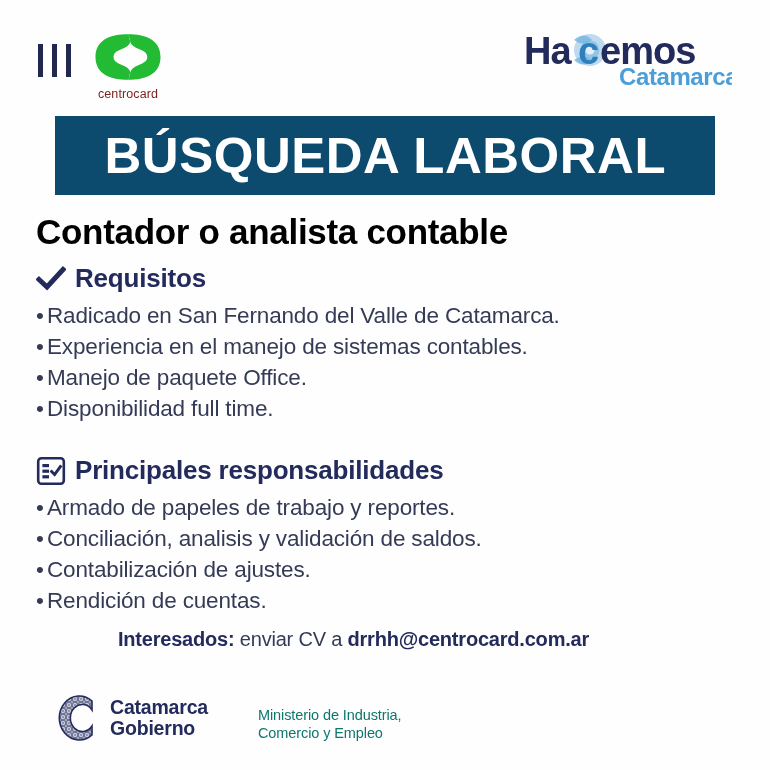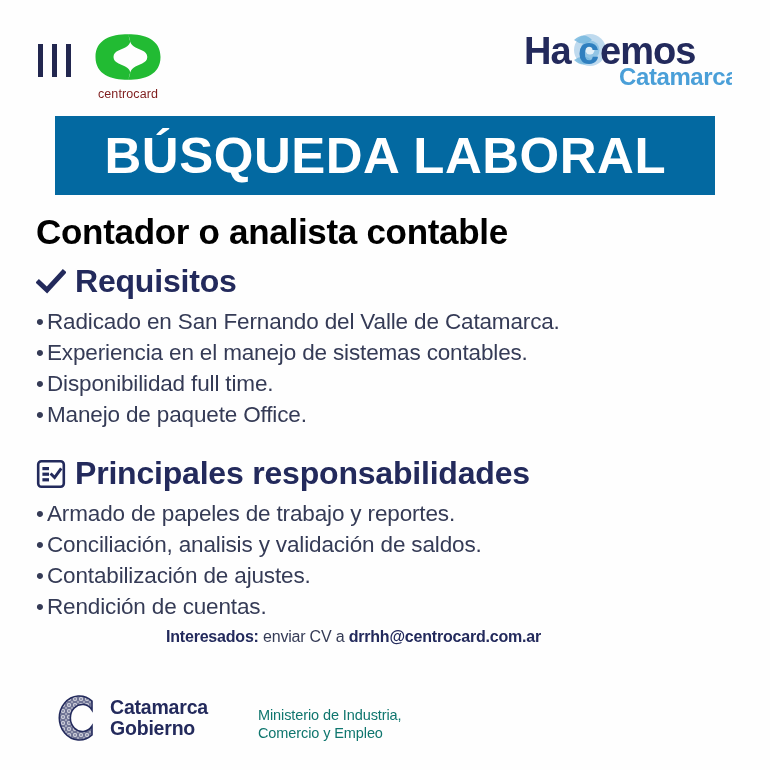--- a/index.html
+++ b/index.html
@@ -66,21 +66,21 @@
     height: 62px;
   }
 
   
   .banner {
     position: absolute;
     left: 55px;
     top: 116px;
     width: 660px;
     height: 79px;
-    background: #0369a1;
+    background: #0c4a6e;
     display: flex;
     align-items: center;
     justify-content: center;
   }
   .banner-text {
     color: #ffffff;
     font-family: "Liberation Sans Narrow", "Liberation Sans", sans-serif;
     font-weight: bold;
     font-size: 50px;
     letter-spacing: .5px;
@@ -119,21 +119,21 @@
   .sec-head .icon {
     flex: 0 0 auto;
     width: 30px;
     height: 30px;
     display: block;
   }
   .sec-title {
     color: #232a5c;
     font-family: "Liberation Sans Narrow", "Liberation Sans", sans-serif;
     font-weight: bold;
-    font-size: 32px;
+    font-size: 26px;
     letter-spacing: -0.2px;
     white-space: nowrap;
   }
 
   ul.bullets {
     list-style: none;
     margin: 0;
     padding: 0;
   }
   ul.bullets li {
@@ -151,21 +151,21 @@
   }
 
   
   .contact {
     position: absolute;
     left: 0;
     top: 628px;
     width: 707px;
     text-align: center;
     font-family: "Liberation Sans Narrow", "Liberation Sans", sans-serif;
-    font-size: 16px;
+    font-size: 20px;
     color: #353b56;
     letter-spacing: -0.2px;
     white-space: nowrap;
   }
   .contact .strong {
     color: #232a5c;
     font-weight: bold;
   }
 
   
@@ -262,22 +262,22 @@
   <div class="section" id="sec-requisitos">
     <div class="sec-head">
       <svg class="icon" viewBox="0 0 30 30">
         <path d="M3 15.5 L 11 23 L 27 5.5" fill="none" stroke="#232a5c" stroke-width="5" stroke-linecap="square" stroke-linejoin="miter"></path>
       </svg>
       <div class="sec-title">Requisitos</div>
     </div>
     <ul class="bullets">
       <li><span class="dot">•</span><span>Radicado en San Fernando del Valle de Catamarca.</span></li>
       <li><span class="dot">•</span><span>Experiencia en el manejo de sistemas contables.</span></li>
+      <li><span class="dot">•</span><span>Manejo de paquete Office.</span></li>
       <li><span class="dot">•</span><span>Disponibilidad full time.</span></li>
-      <li><span class="dot">•</span><span>Manejo de paquete Office.</span></li>
     </ul>
   </div>
 
   <div class="section" id="sec-responsabilidades">
     <div class="sec-head">
       <svg class="icon" viewBox="0 0 30 30">
         <rect x="2.2" y="2.2" width="25.6" height="25.6" rx="3.2" ry="3.2" fill="none" stroke="#232a5c" stroke-width="2.6"></rect>
         <rect x="6.4" y="8" width="6.6" height="3.2" fill="#232a5c"></rect>
         <rect x="6.4" y="13.6" width="6.6" height="3.2" fill="#232a5c"></rect>
         <rect x="6.4" y="19.2" width="6.6" height="3.2" fill="#232a5c"></rect>

